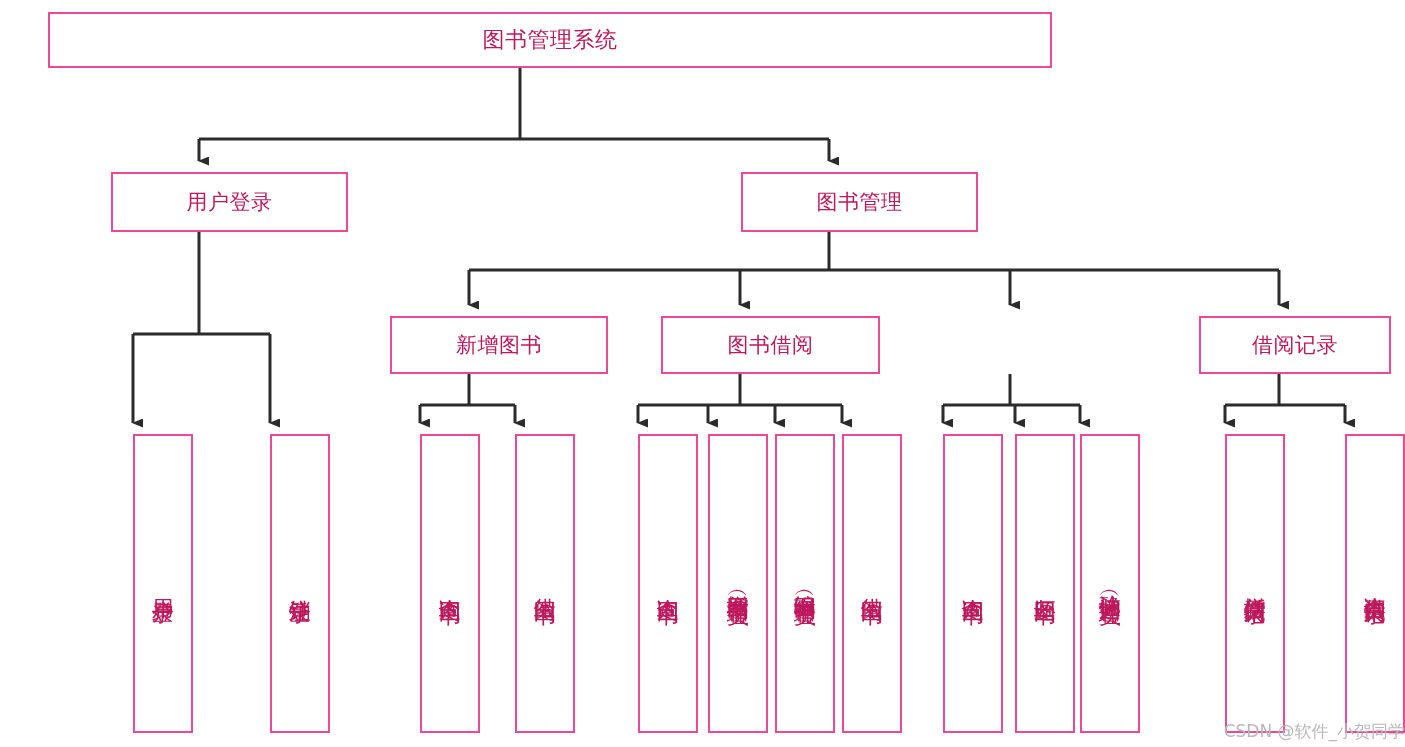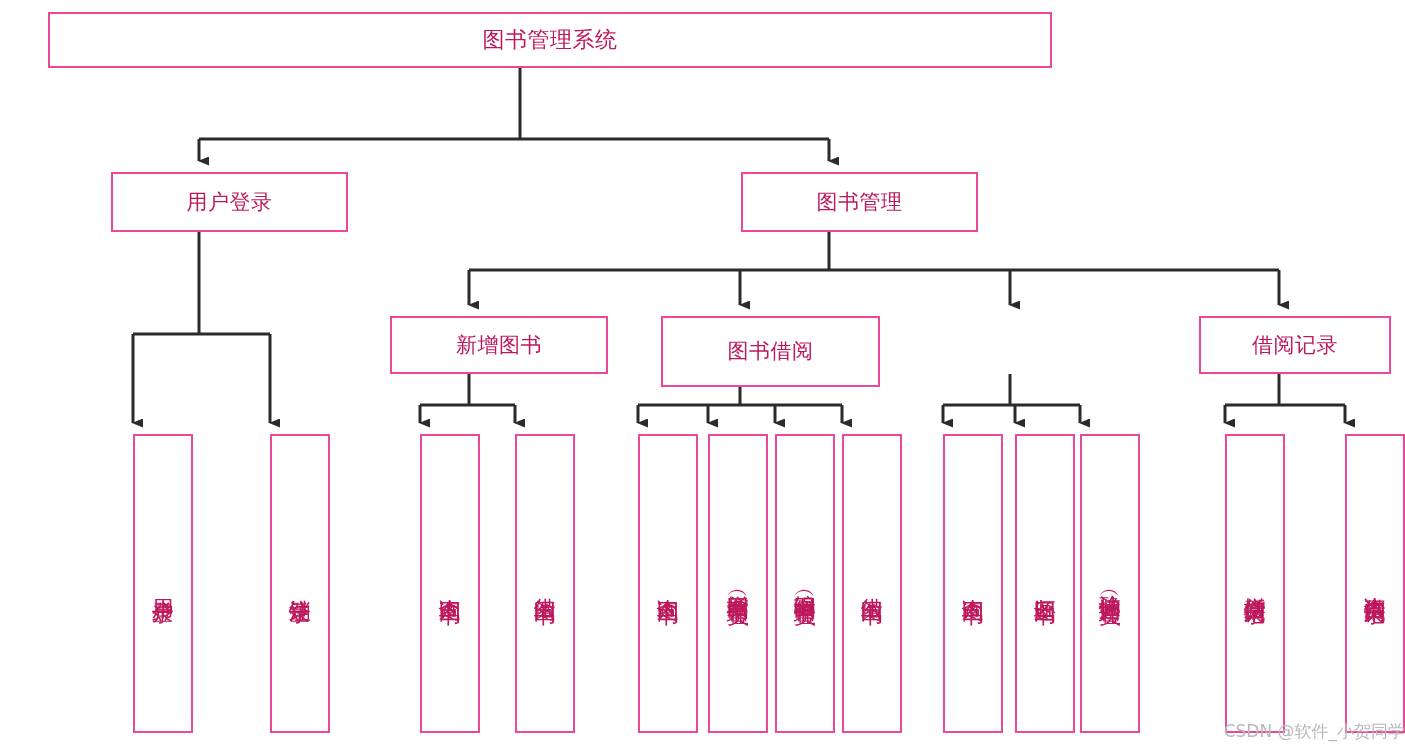--- a/index.html
+++ b/index.html
@@ -129,21 +129,21 @@
   <div class="node horiz" style="left: 81px; top: 172px; width: 237px; height: 60px;">
     <span class="node-label">用户登录</span>
   </div>
   <div class="node horiz" style="left: 711px; top: 172px; width: 237px; height: 60px;">
     <span class="node-label">图书管理</span>
   </div>
 
   <div class="node horiz" style="left: 360px; top: 316px; width: 218px; height: 58px;">
     <span class="node-label">新增图书</span>
   </div>
-  <div class="node horiz" style="left: 631px; top: 316px; width: 219px; height: 71px;">
+  <div class="node horiz" style="left: 631px; top: 316px; width: 219px; height: 58px;">
     <span class="node-label">图书借阅</span>
   </div>
   <div class="node horiz" style="left: 1169px; top: 316px; width: 192px; height: 58px;">
     <span class="node-label">借阅记录</span>
   </div>
 
   <div class="node vert" style="left: 103px; top: 434px; width: 60px; height: 299px;">
     <span class="node-label">用户登录</span>
   </div>
   <div class="node vert" style="left: 240px; top: 434px; width: 60px; height: 299px;">

